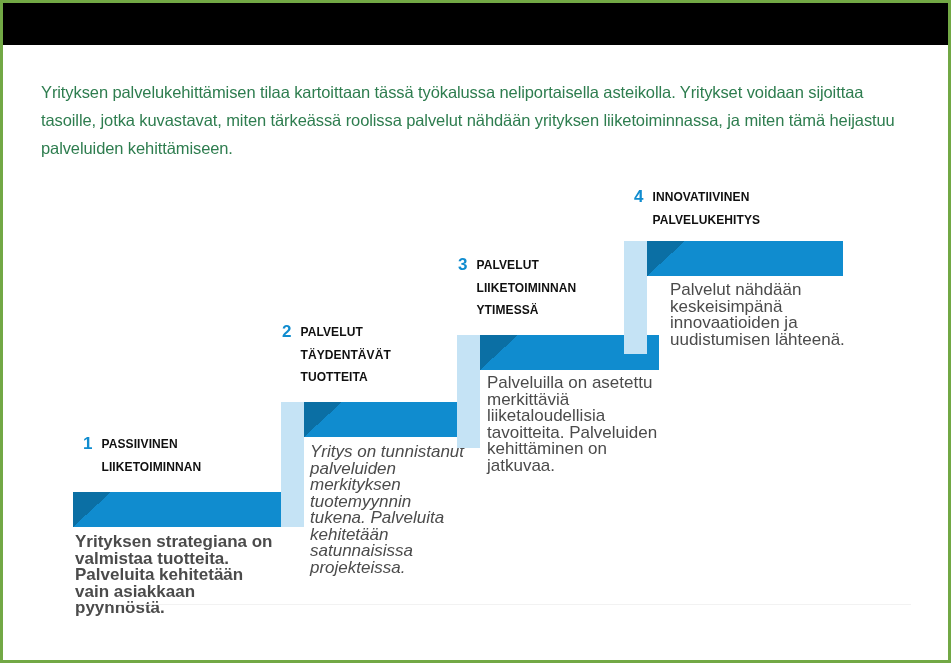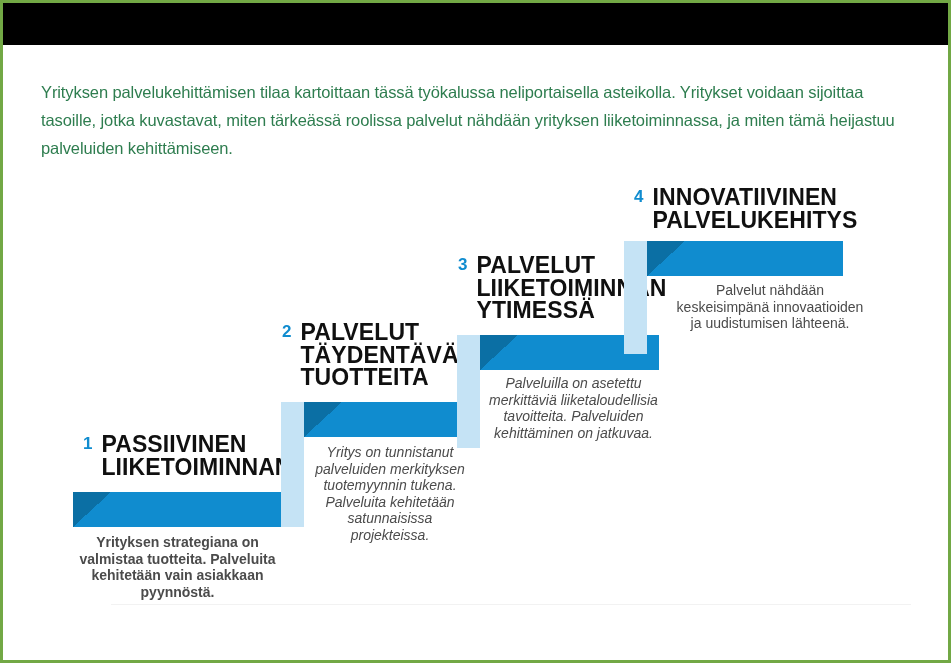--- a/index.html
+++ b/index.html
@@ -76,32 +76,31 @@
     gap: 9px;
   }
   .step-num {
     color: #108ccf;
     font-size: 17px;
     font-weight: bold;
     line-height: 22px;
   }
   .step-label {
     color: #101010;
-    font-size: 23px;
+    font-size: 12px;
     font-weight: bold;
     line-height: 22.5px;
     letter-spacing: 0.1px;
     white-space: pre-line;
   }
   .step-desc {
     position: absolute;
     color: #4b4b4b;
-    font-size: 14px;
+    font-size: 17px;
     line-height: 16.5px;
-    text-align: center;
   }
   .hairline {
     position: absolute;
     left: 108px;
     top: 601px;
     width: 800px;
     height: 1px;
     background: #f2f2f2;
   }
 </style>
@@ -140,21 +139,21 @@
 
     <div class="step">
       <div class="riser" style="left:454px; top:332px; width:23px; height:113px;"></div>
       <div class="tread" style="left:477px; top:332px; width:179px; height:35px;"></div>
       <div class="step-title" style="left:455px; top:251px; width:200px;">
         <span class="step-num">3</span>
         <span class="step-label">PALVELUT
 LIIKETOIMINNAN
 YTIMESSÄ</span>
       </div>
-      <div class="step-desc" style="left:484px; top:372px; width:173px;font-style:italic;">Palveluilla on asetettu merkittäviä liiketaloudellisia tavoitteita. Palveluiden kehittäminen on jatkuvaa.</div>
+      <div class="step-desc" style="left:484px; top:372px; width:173px;">Palveluilla on asetettu merkittäviä liiketaloudellisia tavoitteita. Palveluiden kehittäminen on jatkuvaa.</div>
     </div>
 
     <div class="step">
       <div class="riser" style="left:621px; top:238px; width:23px; height:113px;"></div>
       <div class="tread" style="left:644px; top:238px; width:196px; height:35px;"></div>
       <div class="step-title" style="left:631px; top:183px; width:230px;">
         <span class="step-num">4</span>
         <span class="step-label">INNOVATIIVINEN
 PALVELUKEHITYS</span>
       </div>

